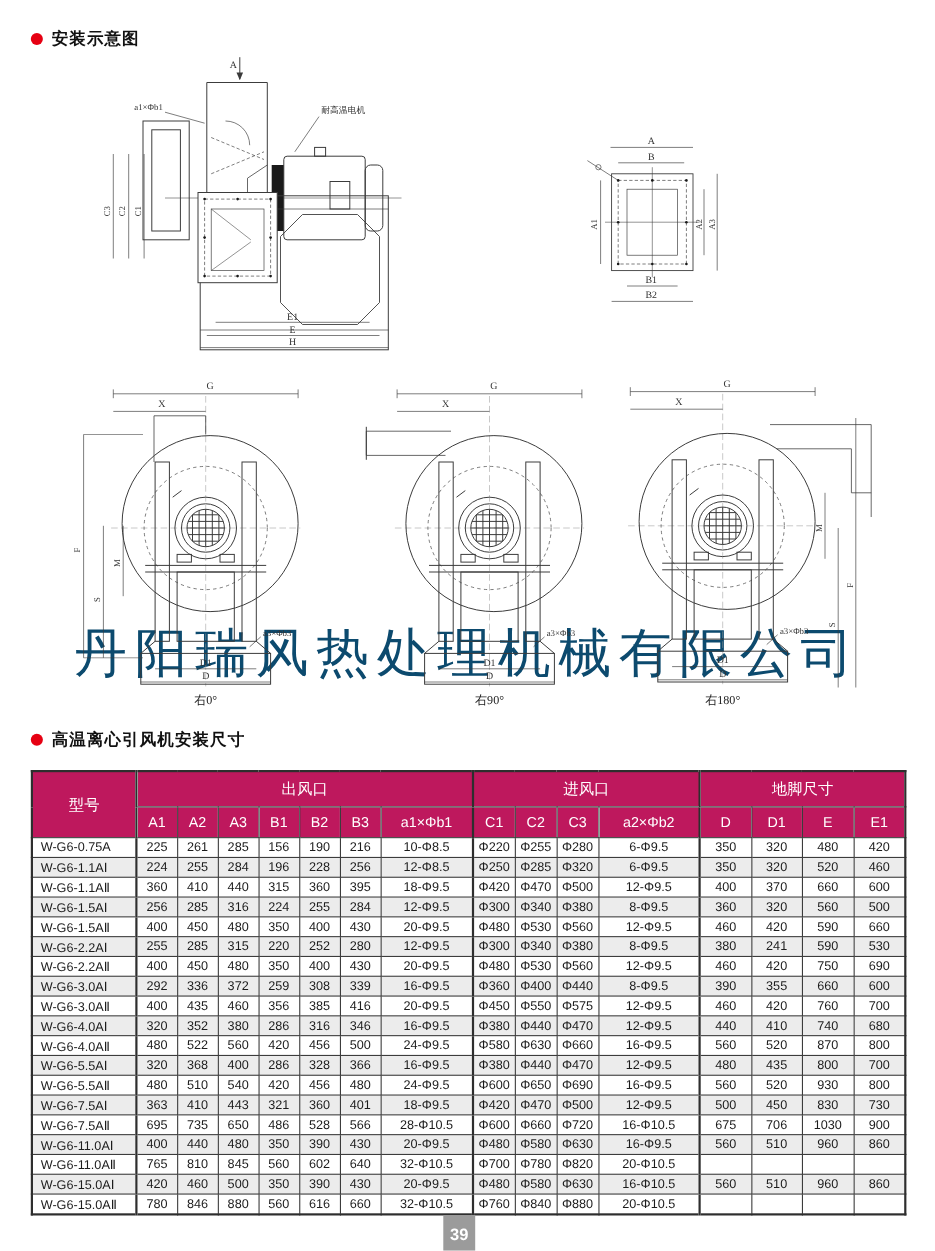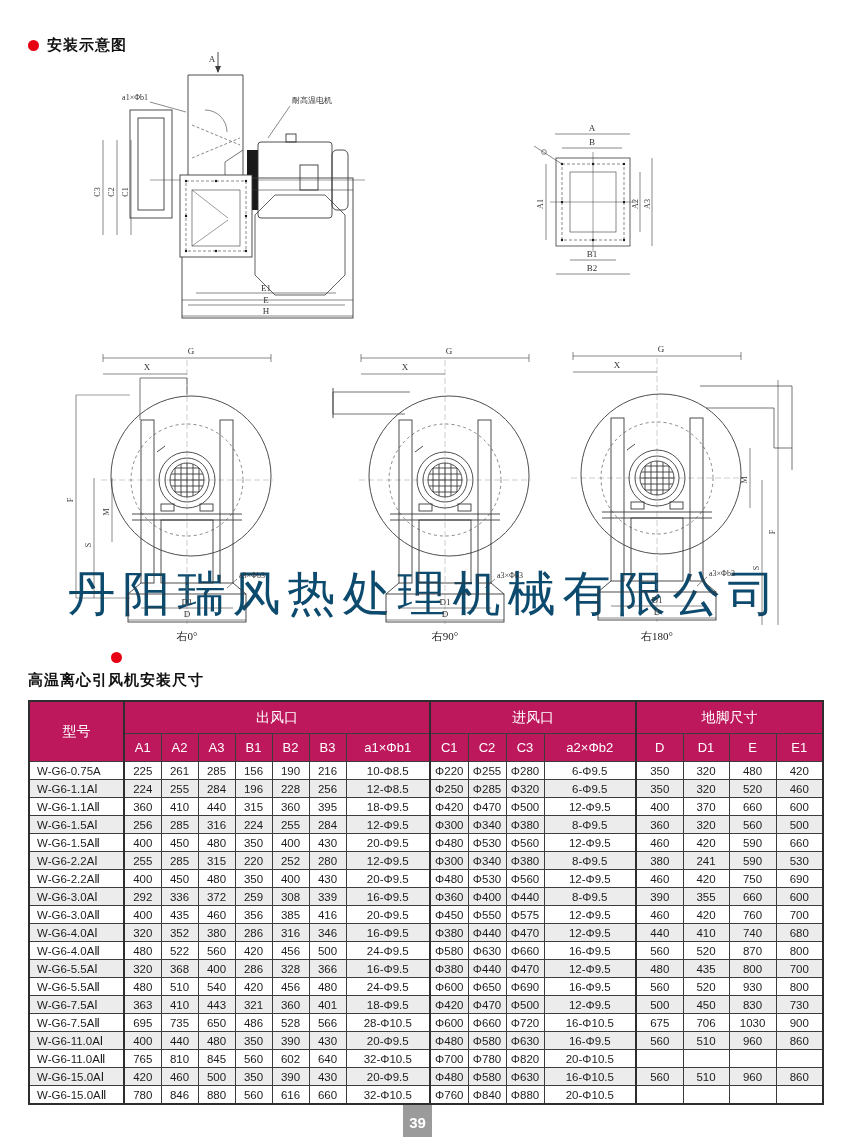--- a/index.html
+++ b/index.html
@@ -1,22 +1,22 @@
 <!DOCTYPE html>
 <html><head>
 <meta charset="utf-8">
 <style>
   html,body{margin:0;padding:0;background:#fff;}
   #page{position:relative;width:850px;height:1137px;background:#fff;overflow:hidden;
         font-family:"Liberation Sans","DejaVu Sans",sans-serif;color:#222;}
-  .sec-header{position:absolute;left:28px;display:flex;align-items:center;gap:8px;margin-top:10px;}
+  .sec-header{position:absolute;left:28px;display:flex;align-items:center;gap:8px;}
   .bullet{width:11px;height:11px;border-radius:50%;background:#e60012;flex:0 0 auto;}
   .sec-title{font-size:15px;font-weight:bold;color:#111;letter-spacing:1px;}
   #sec1{top:26px;}
-  #sec2{top:642px;flex-direction:column;}
+  #sec2{top:663px;}
   #watermark{position:absolute;top:562px;left:50%;transform:translateX(-50%);
              font-size:48px;color:#0c4a6e;white-space:nowrap;letter-spacing:7px;z-index:1;}
   #diagram-svg{position:absolute;top:50px;left:0;z-index:2;}
   svg text{font-family:"Liberation Serif","DejaVu Serif",serif;fill:#333;}
   .dimtxt{font-size:9px;}
   .dimtxt-sm{font-size:8px;}
   .cap{font-size:11px;fill:#222;font-family:"Liberation Serif",serif;}
 
   #table-wrap{position:absolute;top:700px;left:28px;z-index:3;}
   table{border-collapse:collapse;table-layout:fixed;width:794px;}

